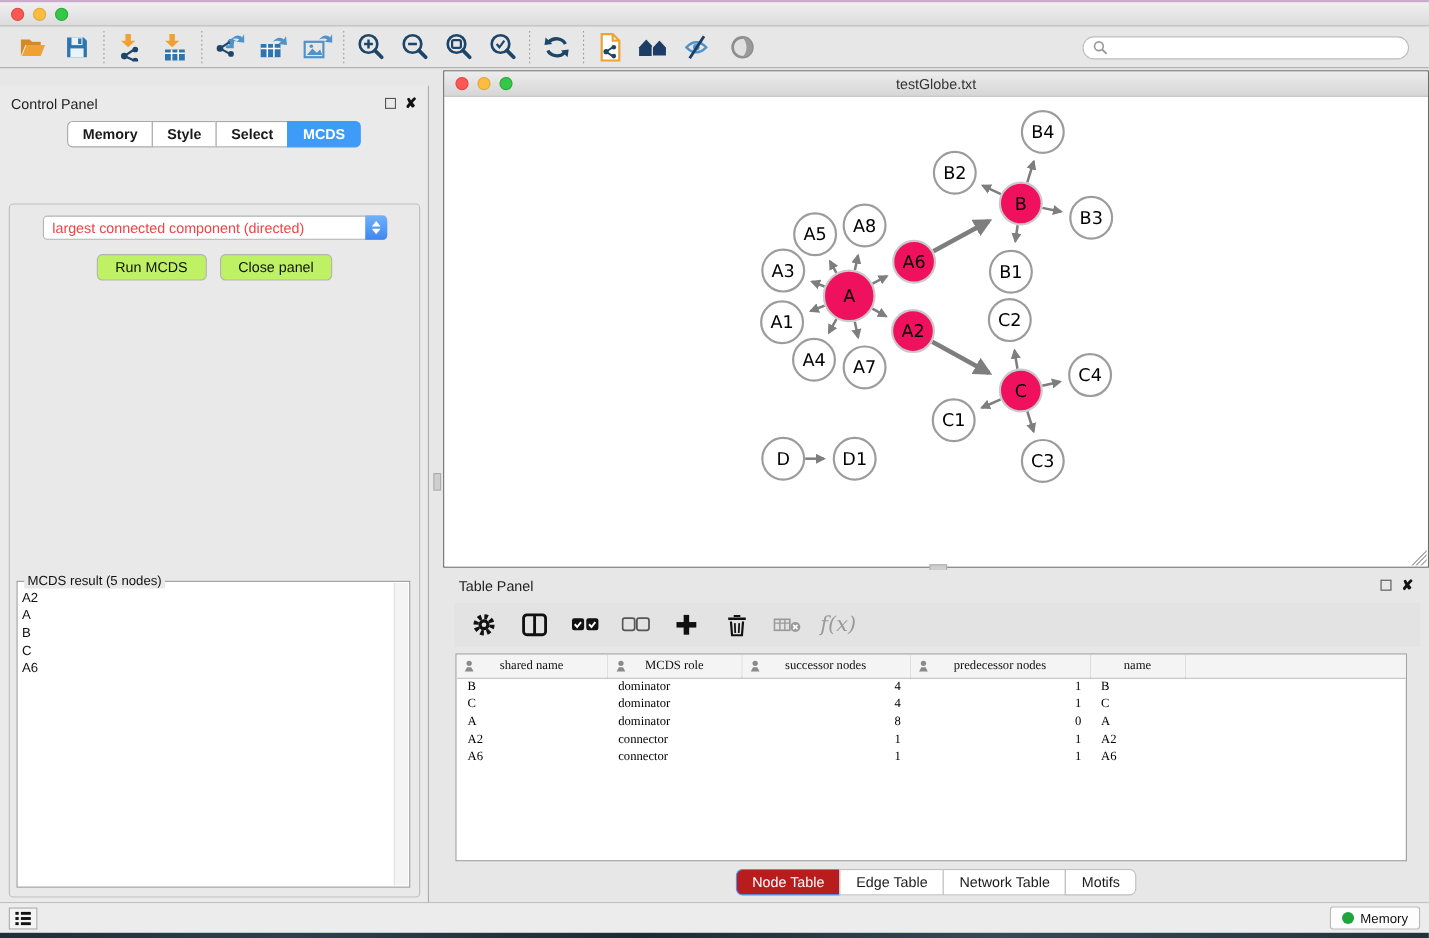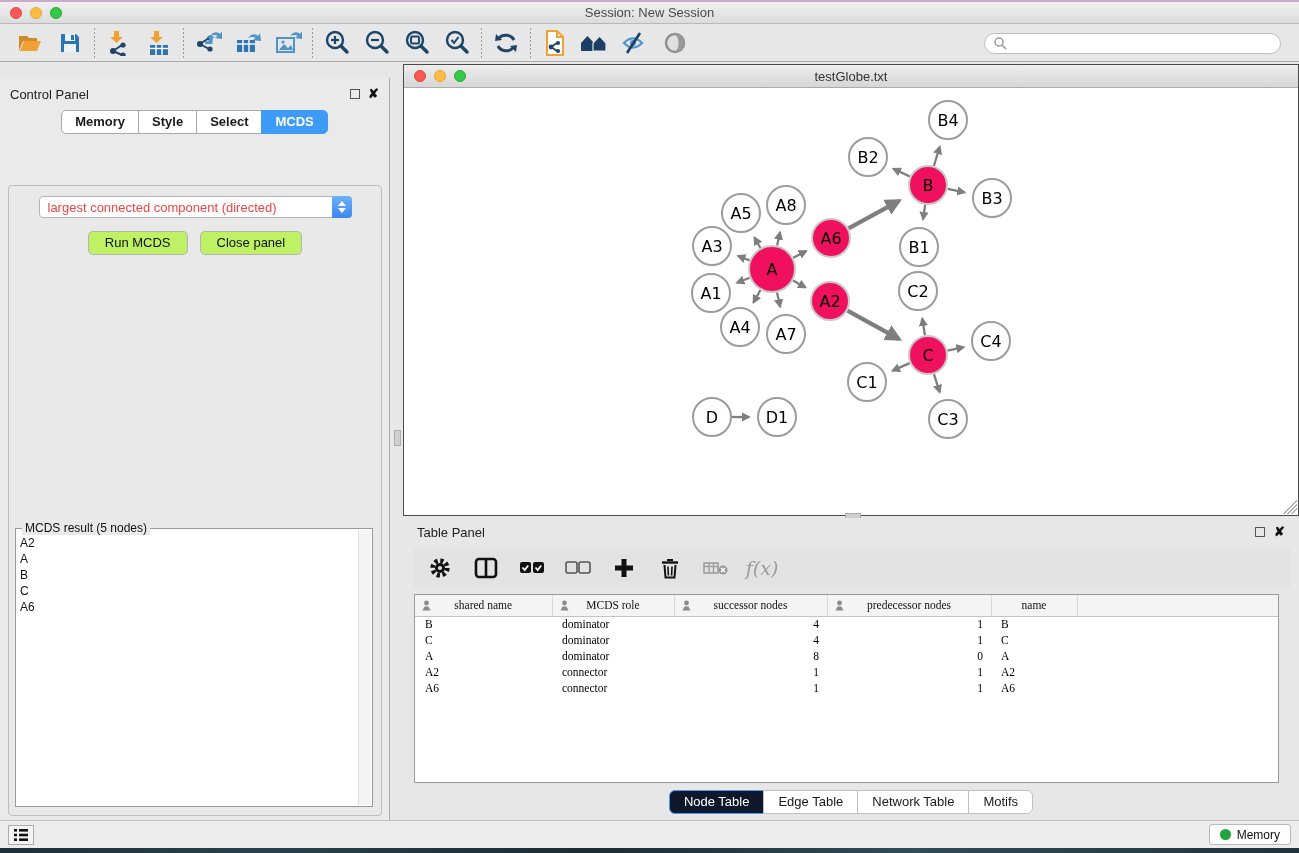--- a/index.html
+++ b/index.html
@@ -109,21 +109,21 @@
   table.node-table td { height:16px; font-size:11.5px; color:#000; white-space:nowrap;
     padding:0 8px 0 10px; }
   td.num { text-align:right; padding-right:13px; }
   td.namecol { padding-left:14px; }
 
   .bottom-tabs { position:absolute; left:0; right:0; top:272px; display:flex; justify-content:center; }
   .btab { font-size:13px; color:#1a1a1a; background:#fff; border:1px solid #BFBFBF;
     padding:3px 14px 4px; margin-left:-1px; }
   .btab:first-child { border-radius:6px 0 0 6px; margin-left:0; }
   .btab:last-child { border-radius:0 6px 6px 0; }
-  .btab.active { background:#0f172a; border-color:#3E9AF7; color:#fff;text-align:center; }
+  .btab.active { background:#b91c1c; border-color:#3E9AF7; color:#fff;text-align:center; }
 
   
   .statusbar { position:absolute; left:0; top:820px; width:1299px; height:28px;
     background:#ECECEC; border-top:1px solid #C0C0C0; display:flex; align-items:center;
     padding:0 8px; }
   .list-btn { width:26px; height:20px; background:#F4F4F4; border:1px solid #ABABAB;
     display:flex; align-items:center; justify-content:center; }
   .memory-btn { margin-left:auto; height:21px; background:#FDFDFD; border:1px solid #B9B9B9;
     border-radius:3px; display:flex; align-items:center; gap:6px; padding:0 10px; font-size:12px; color:#111; }
   .memdot { width:11px; height:11px; border-radius:50%; background:#1FA53C; }
@@ -134,21 +134,20 @@
 </style>
 </head>
 <body>
 
 <div class="titlebar">
   <div class="lights">
     <div class="light red"></div>
     <div class="light yellow"></div>
     <div class="light green"></div>
   </div>
-  <div class="title">Session: New Session</div>
 </div>
 
 <div class="toolbar">
   <span class="tbtn">
     <svg width="26" height="24" viewBox="0 0 26 24">
         <path d="M2 20 L2 5 h8 l2 2 h8 v3 H6 Z" fill="#D18A2A"></path>
         <path d="M3 20 L7 10 h17 l-4 10 Z" fill="#EFA233"></path>
       </svg>
   </span>
   <span class="tbtn">

